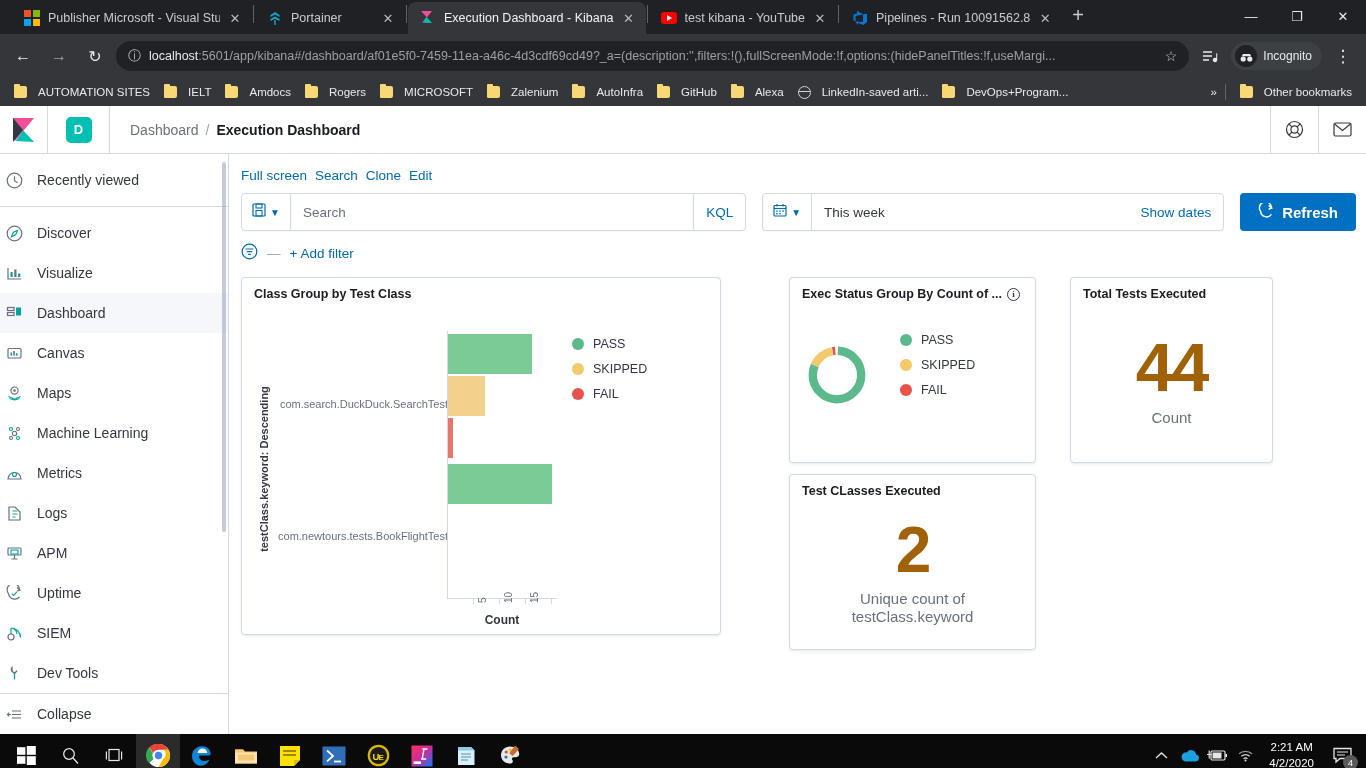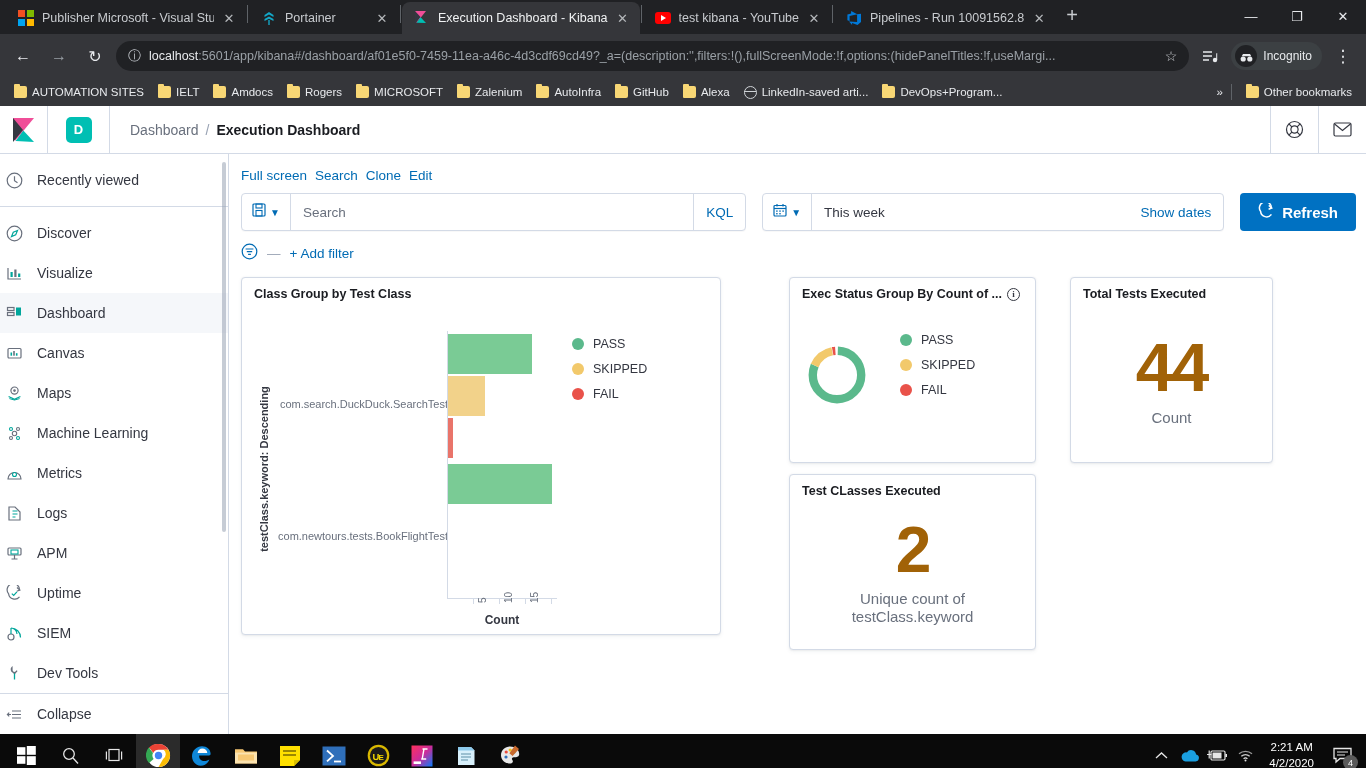--- a/index.html
+++ b/index.html
@@ -7,21 +7,21 @@
   html, body {
     width: 1366px; height: 768px; overflow: hidden;
     font-family: "Liberation Sans", sans-serif;
     background: #fff;
   }
 
   
   .browser { width: 1366px; background: #202124; }
   .tabstrip {
     height: 34px; display: flex; align-items: flex-end;
-    background: #202124; padding-left: 6px; position: relative;
+    background: #202124; padding-left: 12px; position: relative;
   }
   .tab {
     height: 32px; display: flex; align-items: center; gap: 8px;
     padding: 0 10px 0 12px; border-radius: 8px 8px 0 0;
     color: #c8cbcf; font-size: 12px; position: relative;
     min-width: 100px; max-width: 240px;
   }
   .tab.active { background: #35363a; color: #f1f3f4; }
   .tab .tab-title {
     white-space: nowrap; overflow: hidden; text-overflow: clip;
@@ -65,21 +65,21 @@
     display: flex; align-items: center; gap: 6px; color: #e8eaed;
     font-size: 12px; background: #3c4043; border-radius: 15px; padding: 3px 10px 3px 4px;
   }
   .incog-av { width: 22px; height: 22px; border-radius: 50%; background: #202124;
               display: flex; align-items: center; justify-content: center; }
 
   .bookmarks {
     height: 28px; display: flex; align-items: center; gap: 2px;
     background: #35363a; padding: 0 8px; color: #e8eaed; font-size: 11.5px;
   }
-  .bm { display: flex; align-items: center; gap: 5px; padding: 3px 6px; border-radius: 4px;
+  .bm { display: flex; align-items: center; gap: 11px; padding: 3px 6px; border-radius: 4px;
         white-space: nowrap; }
   .bm-ico { width: 13px; height: 12px; background: #f8d775; border-radius: 1px 2px 2px 1px;
             position: relative; flex: none; }
   .bm-ico::before { content:""; position:absolute; left:0; top:-2px; width:6px; height:3px;
                     background:#f8d775; border-radius:1px 1px 0 0; }
   .bm-globe { width: 13px; height: 13px; border-radius: 50%; border: 1.4px solid #cfd3d7; flex:none; position:relative;}
   .bm-globe::after{content:"";position:absolute;left:-0.5px;top:4.3px;width:12px;height:1.2px;background:#cfd3d7;}
   .bm-spacer { margin-left: auto; display: flex; align-items: center; gap: 8px; }
   .bm-div { width: 1px; height: 16px; background: #5f6368; }
 

